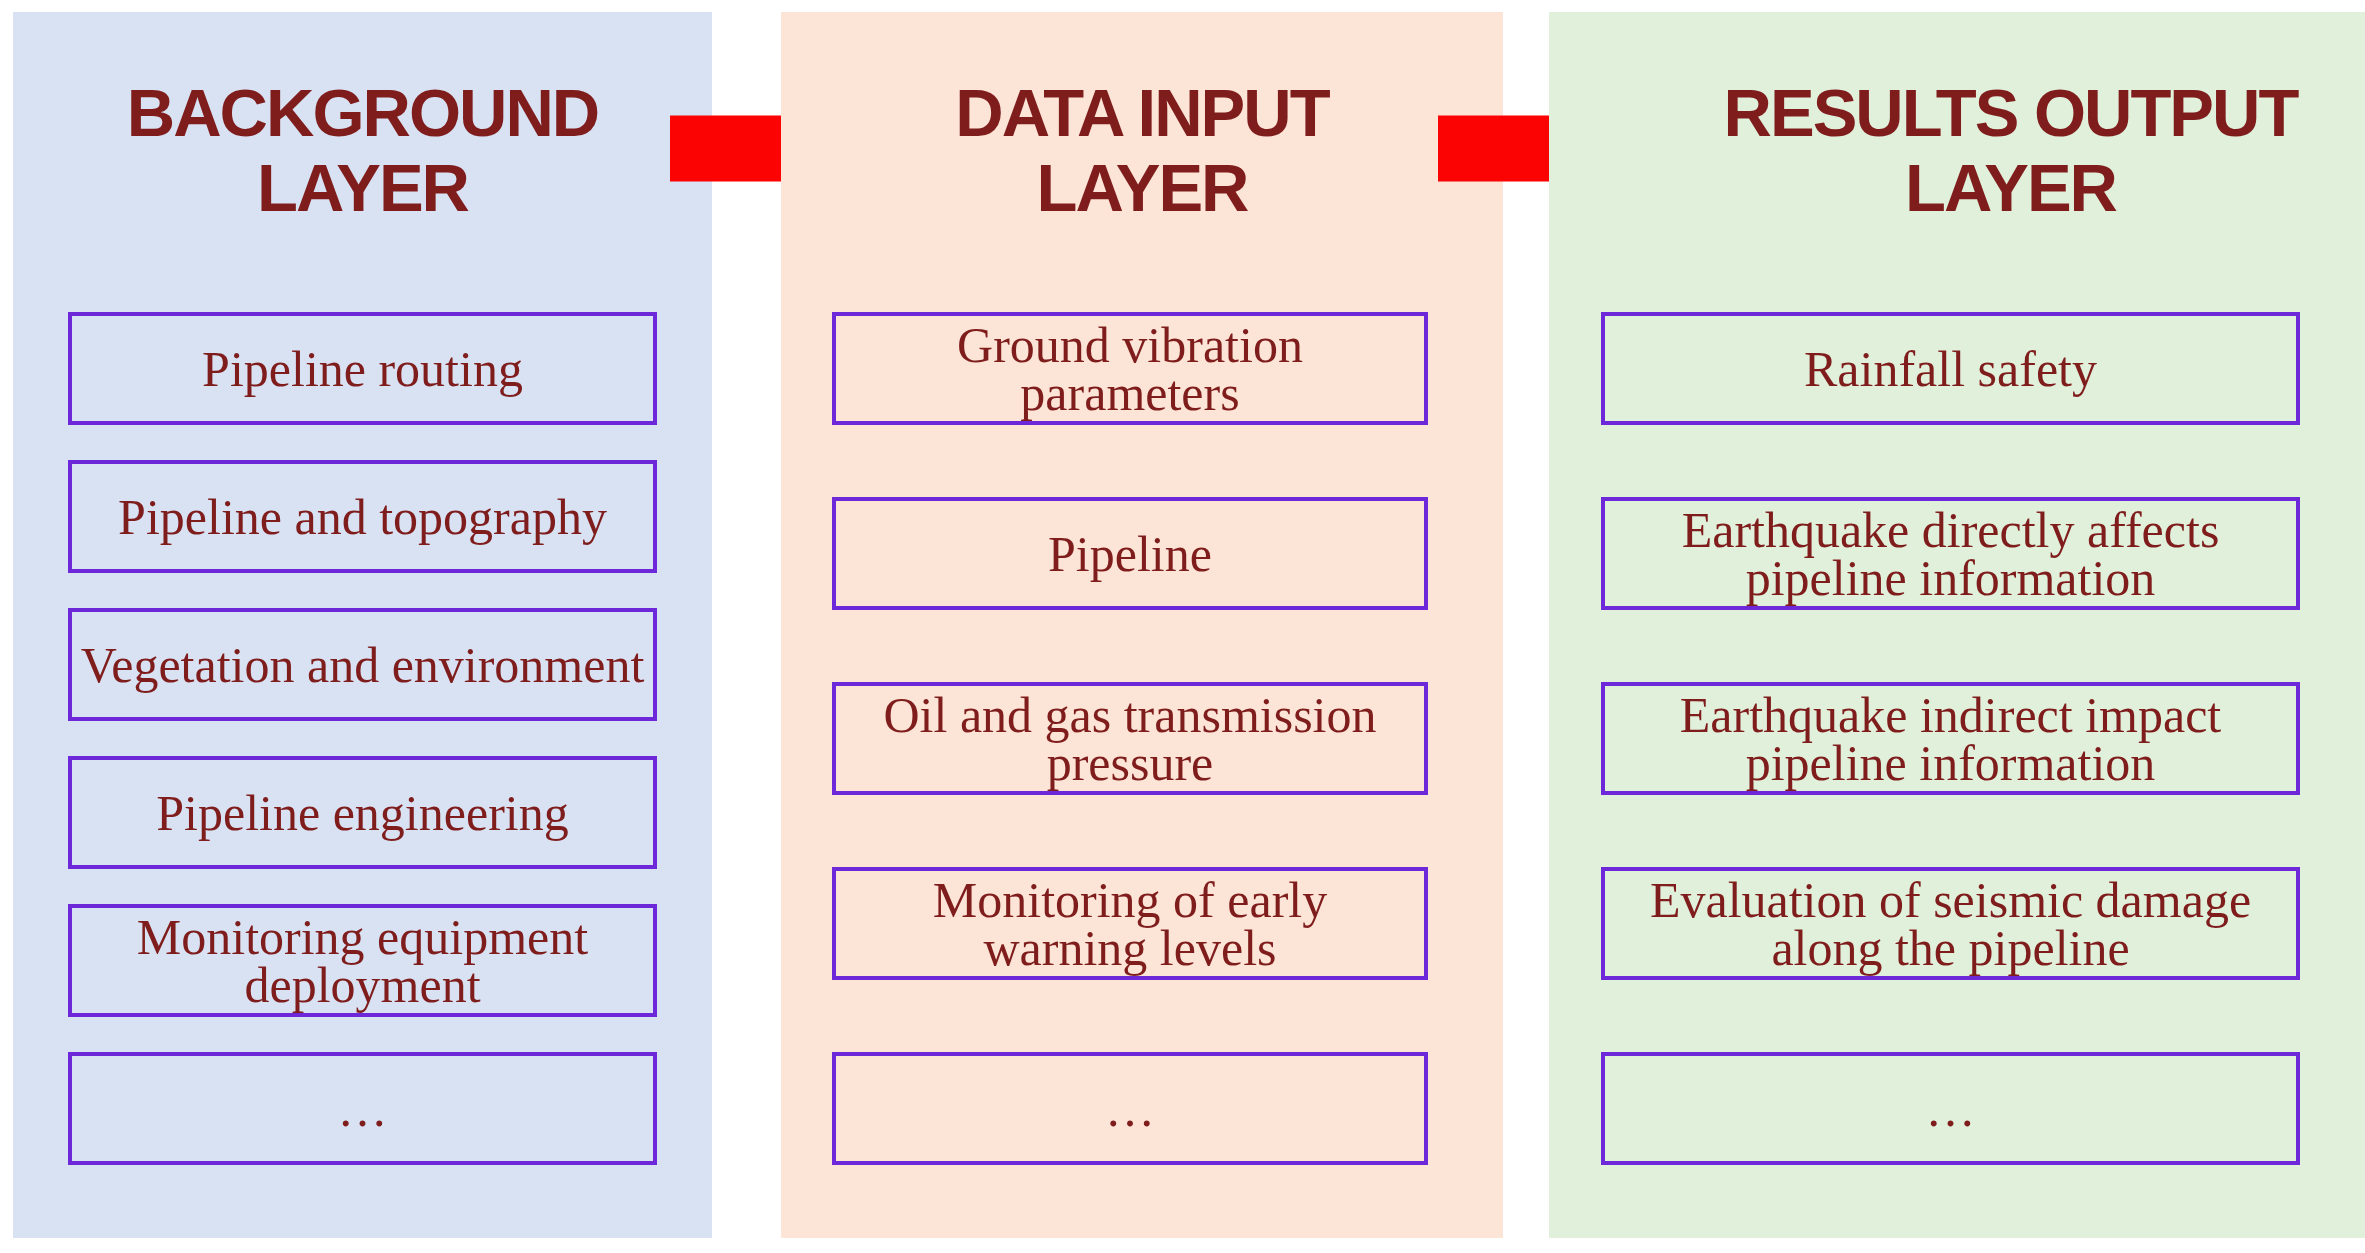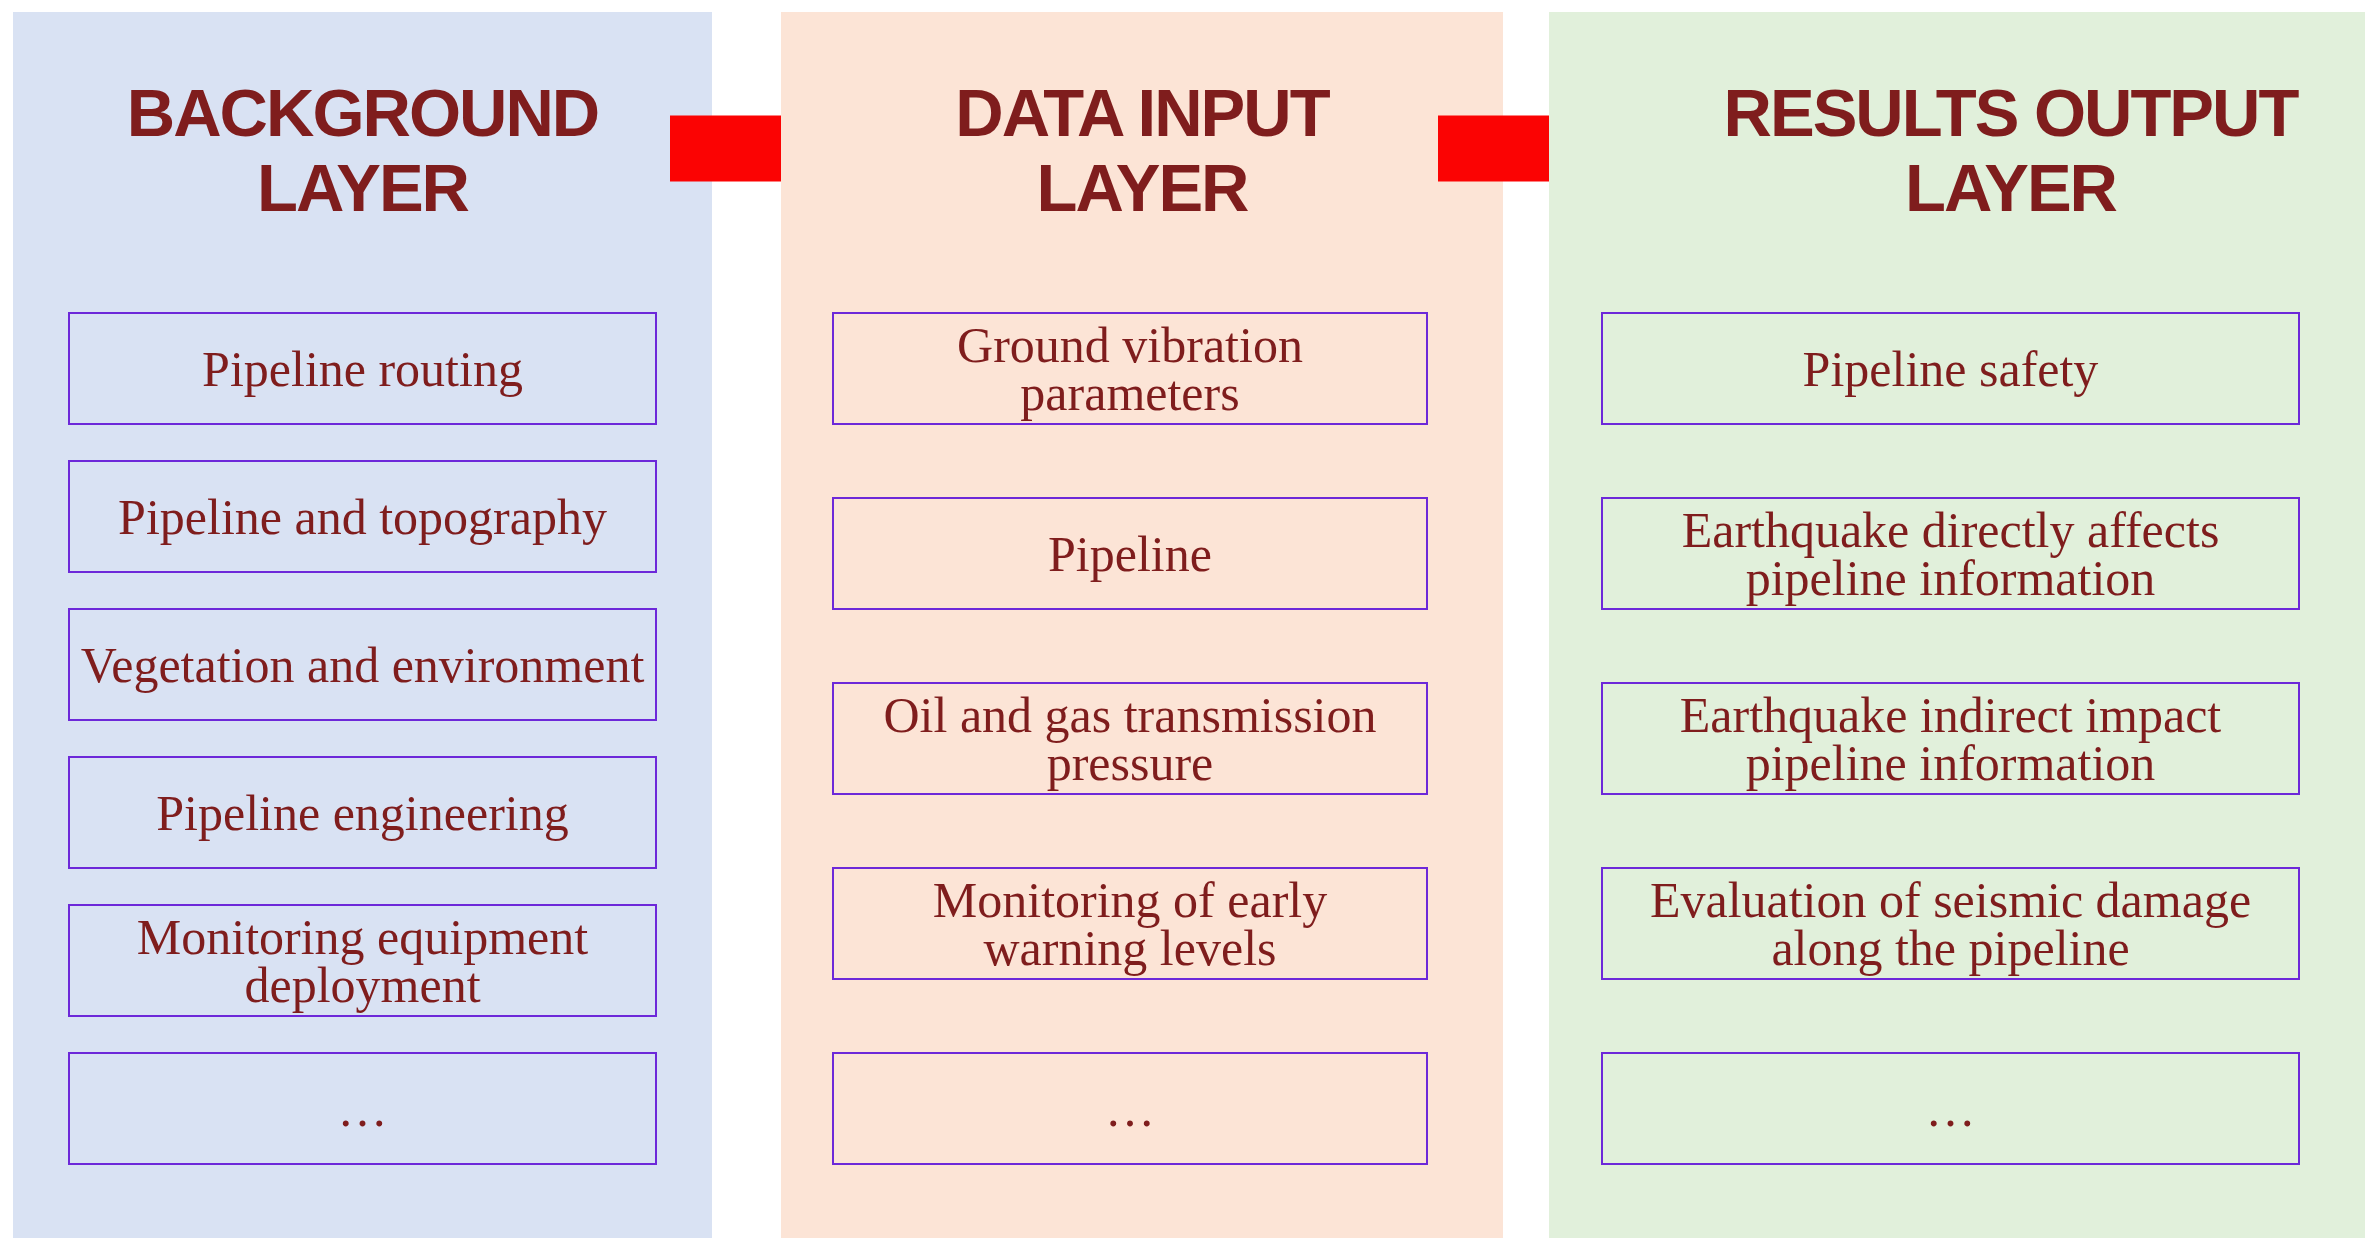--- a/index.html
+++ b/index.html
@@ -5,21 +5,21 @@
   html,body{margin:0;padding:0;background:#ffffff;}
   .canvas{position:relative;width:2365px;height:1253px;background:#ffffff;overflow:hidden;
           font-family:"Liberation Serif", serif;color:#7f1d1d;}
   .column{position:absolute;top:12px;height:1226px;}
   .col-0{left:13px;width:699px;}
   .col-1{left:781px;width:697px;padding-left:25px;}
   .col-2{left:1549px;width:923px;}
   .title{position:absolute;top:63px;left:0;width:100%;text-align:center;
          font-family:"Liberation Sans", sans-serif;font-weight:bold;
          font-size:67px;line-height:75px;letter-spacing:-2px;}
-  .bx{position:absolute;box-sizing:border-box;height:113px;border:2px solid #6d28d9;
+  .bx{position:absolute;box-sizing:border-box;height:113px;border:4px solid #6d28d9;
       display:flex;flex-direction:column;justify-content:center;align-items:center;
       text-align:center;font-size:50px;line-height:48px;}
   .col-0 .bx{left:55px;width:589px;}
   .col-1 .bx{left:51px;width:596px;}
   .col-2 .bx{left:52px;width:699px;}
   
   .n0{top:300px}.n1{top:448px}.n2{top:596px}.n3{top:744px}.n4{top:892px}.n5{top:1040px}
   
   .w0{top:300px}.w1{top:485px}.w2{top:670px}.w3{top:855px}.w4{top:1040px}
   .arrow{position:absolute;top:83px;width:190px;height:131px;}
@@ -90,21 +90,21 @@
   <svg class="arrow a2" viewBox="0 0 190 131">
     <polygon points="0,32.5 122,32.5 122,0 190,65.5 122,131 122,98.5 0,98.5" style="fill: rgb(251, 3, 3);"></polygon>
   </svg>
 
   <section class="column col-2" style="background-color: rgb(225, 240, 219);">
     <div class="title">
       <div class="line">RESULTS OUTPUT</div>
       <div class="line">LAYER</div>
     </div>
     <div class="bx w0">
-      <div class="line">Pipeline safety</div>
+      <div class="line">Rainfall safety</div>
     </div>
     <div class="bx w1">
       <div class="line">Earthquake directly affects</div>
       <div class="line">pipeline information</div>
     </div>
     <div class="bx w2">
       <div class="line">Earthquake indirect impact</div>
       <div class="line">pipeline information</div>
     </div>
     <div class="bx w3">

